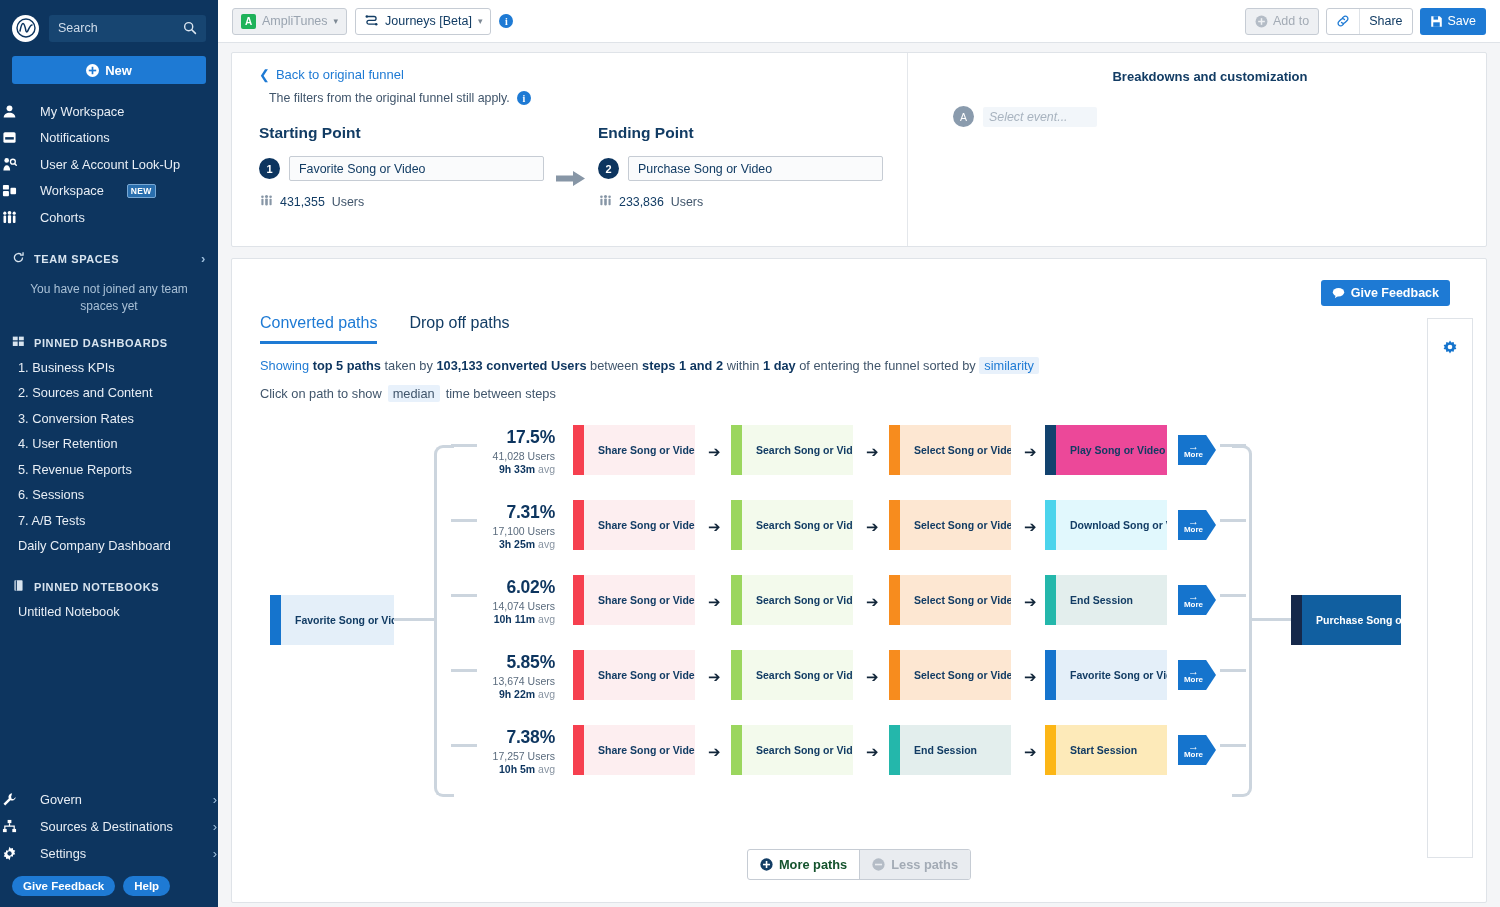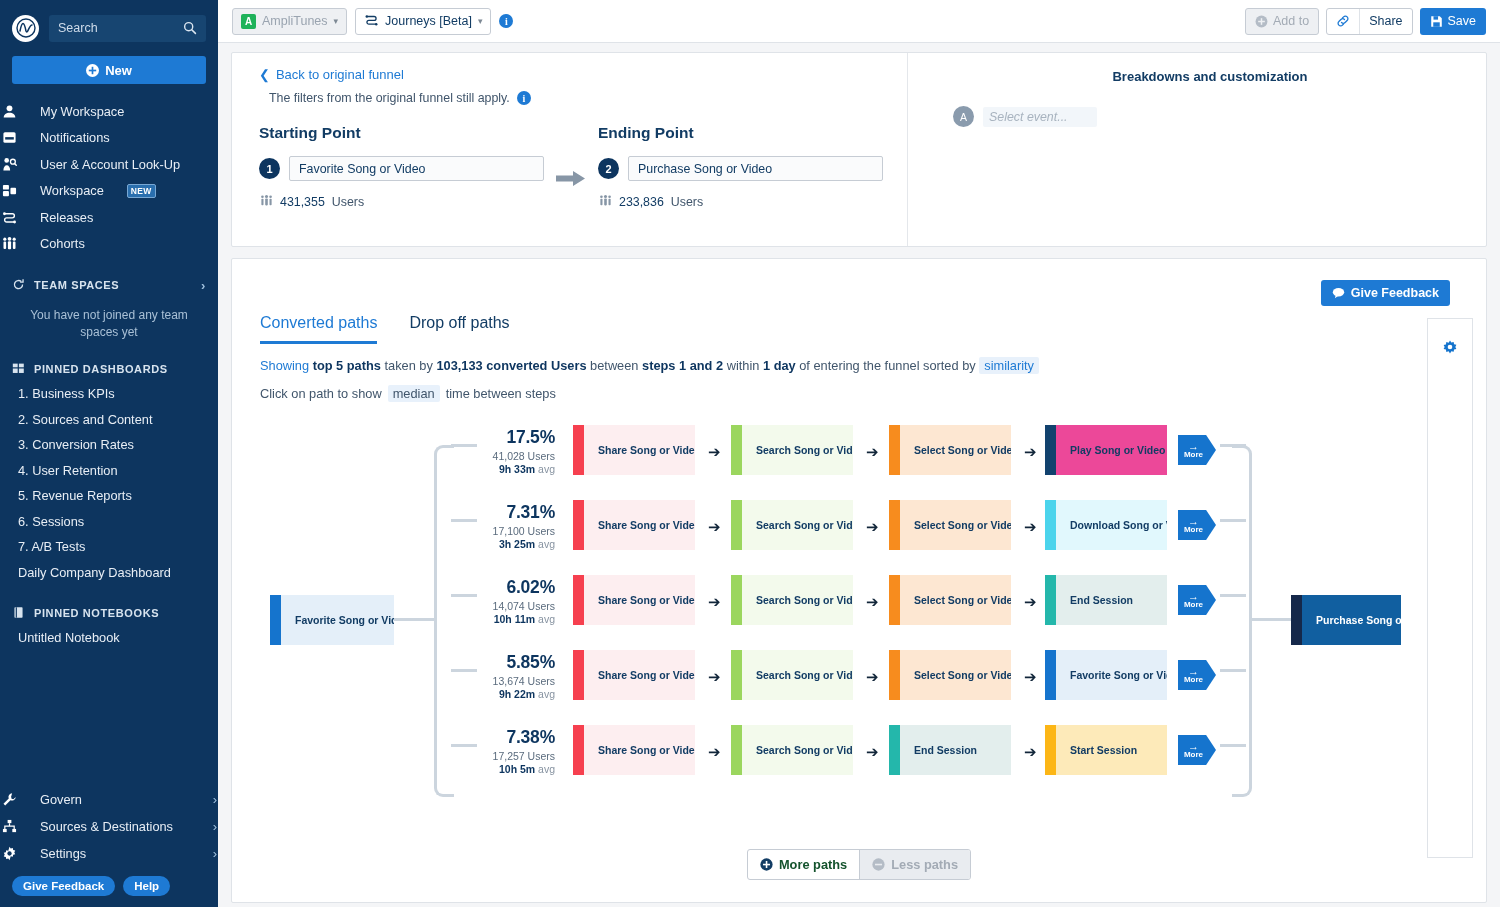--- a/index.html
+++ b/index.html
@@ -291,30 +291,20 @@
       <div class="nav-item">
         <span class="ic">
           <svg width="15" height="15" viewBox="0 0 16 16">
               <rect x="1" y="2" width="6.4" height="5" rx="1" fill="#fff"></rect>
               <rect x="1" y="8.6" width="6.4" height="5.4" rx="1" fill="#fff"></rect>
               <rect x="9" y="5" width="6" height="7" rx="1" fill="#fff"></rect>
             </svg>
         </span>
         <span>Workspace</span>
         <span class="badge-new">NEW</span>
-      </div>
-      <div class="nav-item">
-        <span class="ic">
-          <svg width="15" height="15" viewBox="0 0 16 16">
-              <path d="M3 4h8a2.2 2.2 0 0 1 0 4.4H5A2.2 2.2 0 0 0 5 12.8h8" fill="none" stroke="#fff" stroke-width="1.5" stroke-linecap="round"></path>
-              <circle cx="2.6" cy="4" r="1.5" fill="#fff"></circle>
-              <circle cx="13.4" cy="12.8" r="1.5" fill="#fff"></circle>
-            </svg>
-        </span>
-        <span>Releases</span>
       </div>
       <div class="nav-item">
         <span class="ic">
           <svg width="15" height="15" viewBox="0 0 16 16">
             <circle cx="3" cy="3.4" r="1.7" fill="#fff"></circle>
               <rect x="1.6" y="5.8" width="2.8" height="8" rx="1" fill="#fff"></rect>
             <circle cx="8" cy="3" r="2" fill="#fff"></circle>
               <rect x="6.3" y="5.6" width="3.4" height="8.4" rx="1" fill="#fff"></rect>
             <circle cx="13" cy="3.4" r="1.7" fill="#fff"></circle>
               <rect x="11.6" y="5.8" width="2.8" height="8" rx="1" fill="#fff"></rect>

